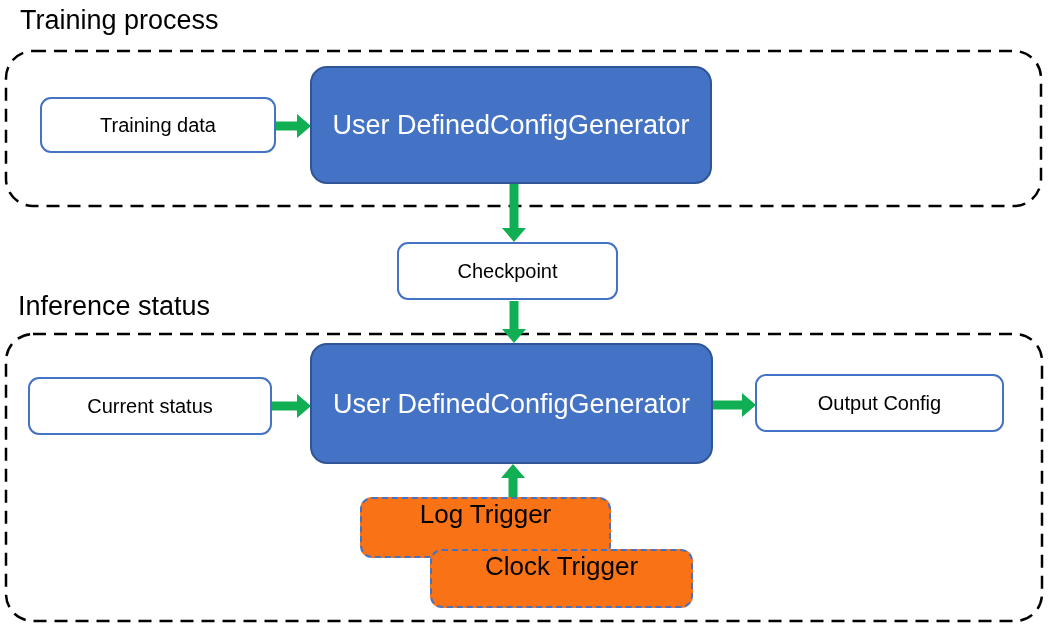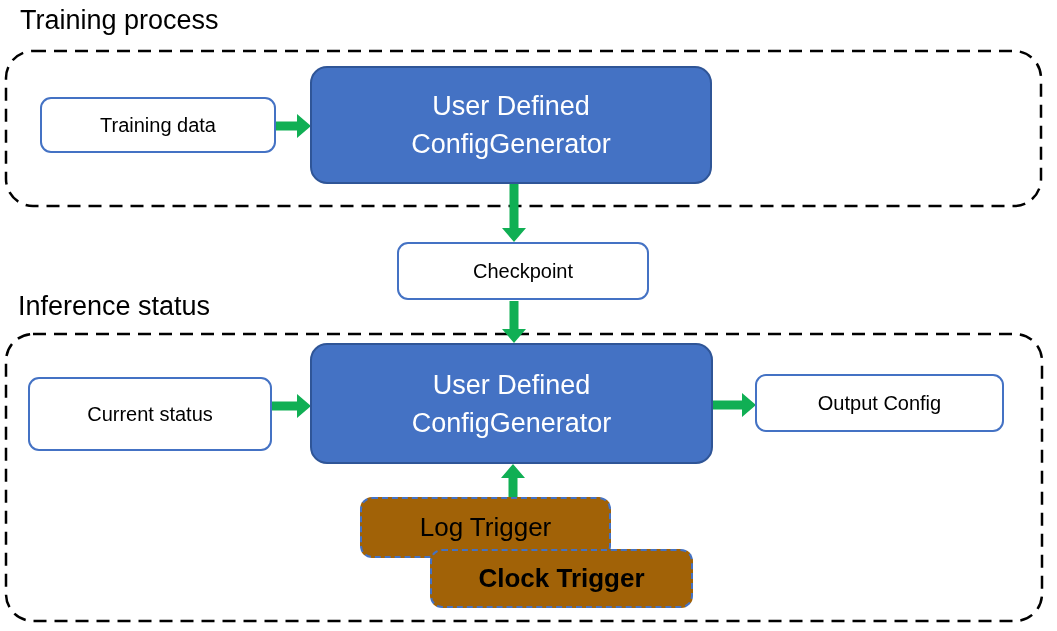--- a/index.html
+++ b/index.html
@@ -32,27 +32,27 @@
   .box{
     position:absolute;z-index:3;box-sizing:border-box;background:#ffffff;
     border:2px solid var(--io-box-border);border-radius:11px;
     display:flex;align-items:center;justify-content:center;
     font-size:20px;white-space:nowrap;
   }
   .gen{
     position:absolute;z-index:3;box-sizing:border-box;
     background:var(--generator-fill);border:2px solid var(--generator-border);
     border-radius:17px;color:var(--generator-text);
-    display:flex;flex-direction:column;align-items:center;justify-content:center;
+    display:flex;flex-direction:row;align-items:center;justify-content:center;
     font-size:27px;line-height:38px;text-align:center;
   }
   .trigger{
-    position:absolute;box-sizing:border-box;background:#a16207;
+    position:absolute;box-sizing:border-box;background:#f97316;
     border:2px dashed var(--trigger-box-border);border-radius:12px;
-    display:flex;align-items:center;justify-content:center;
+    display:flex;align-items:flex-start;justify-content:center;
     font-size:26px;white-space:nowrap;
   }
   .trigger-log{z-index:4;}
   .trigger-clock{z-index:5;}
 </style>
 </head>
 <body>
 
 <div class="canvas">
 
@@ -74,38 +74,38 @@
 
   <div class="box" style="left:40px;top:97px;width:236px;height:56px;">
     <span>Training data</span>
   </div>
 
   <div class="gen" style="left:310px;top:66px;width:402px;height:118px;">
     <div>User Defined</div>
     <div>ConfigGenerator</div>
   </div>
 
-  <div class="box" style="left:397px;top:242px;width:252px;height:58px;">
+  <div class="box" style="left:397px;top:242px;width:221px;height:58px;">
     <span>Checkpoint</span>
   </div>
 
-  <div class="box" style="left:28px;top:377px;width:244px;height:74px;justify-content:center;">
+  <div class="box" style="left:28px;top:377px;width:244px;height:58px;justify-content:center;">
     <span>Current status</span>
   </div>
 
   <div class="gen" style="left:310px;top:343px;width:403px;height:121px;">
     <div>User Defined</div>
     <div>ConfigGenerator</div>
   </div>
 
   <div class="box" style="left:755px;top:374px;width:249px;height:58px;">
     <span>Output Config</span>
   </div>
 
   <div class="trigger trigger-log" style="left:360px;top:497px;width:251px;height:61px;">
     <span>Log Trigger</span>
   </div>
 
-  <div class="trigger trigger-clock" style="left:430px;top:549px;width:263px;height:59px;font-weight:bold;">
+  <div class="trigger trigger-clock" style="left:430px;top:549px;width:263px;height:59px;">
     <span>Clock Trigger</span>
   </div>
 
 </div>
 
 </body></html>

